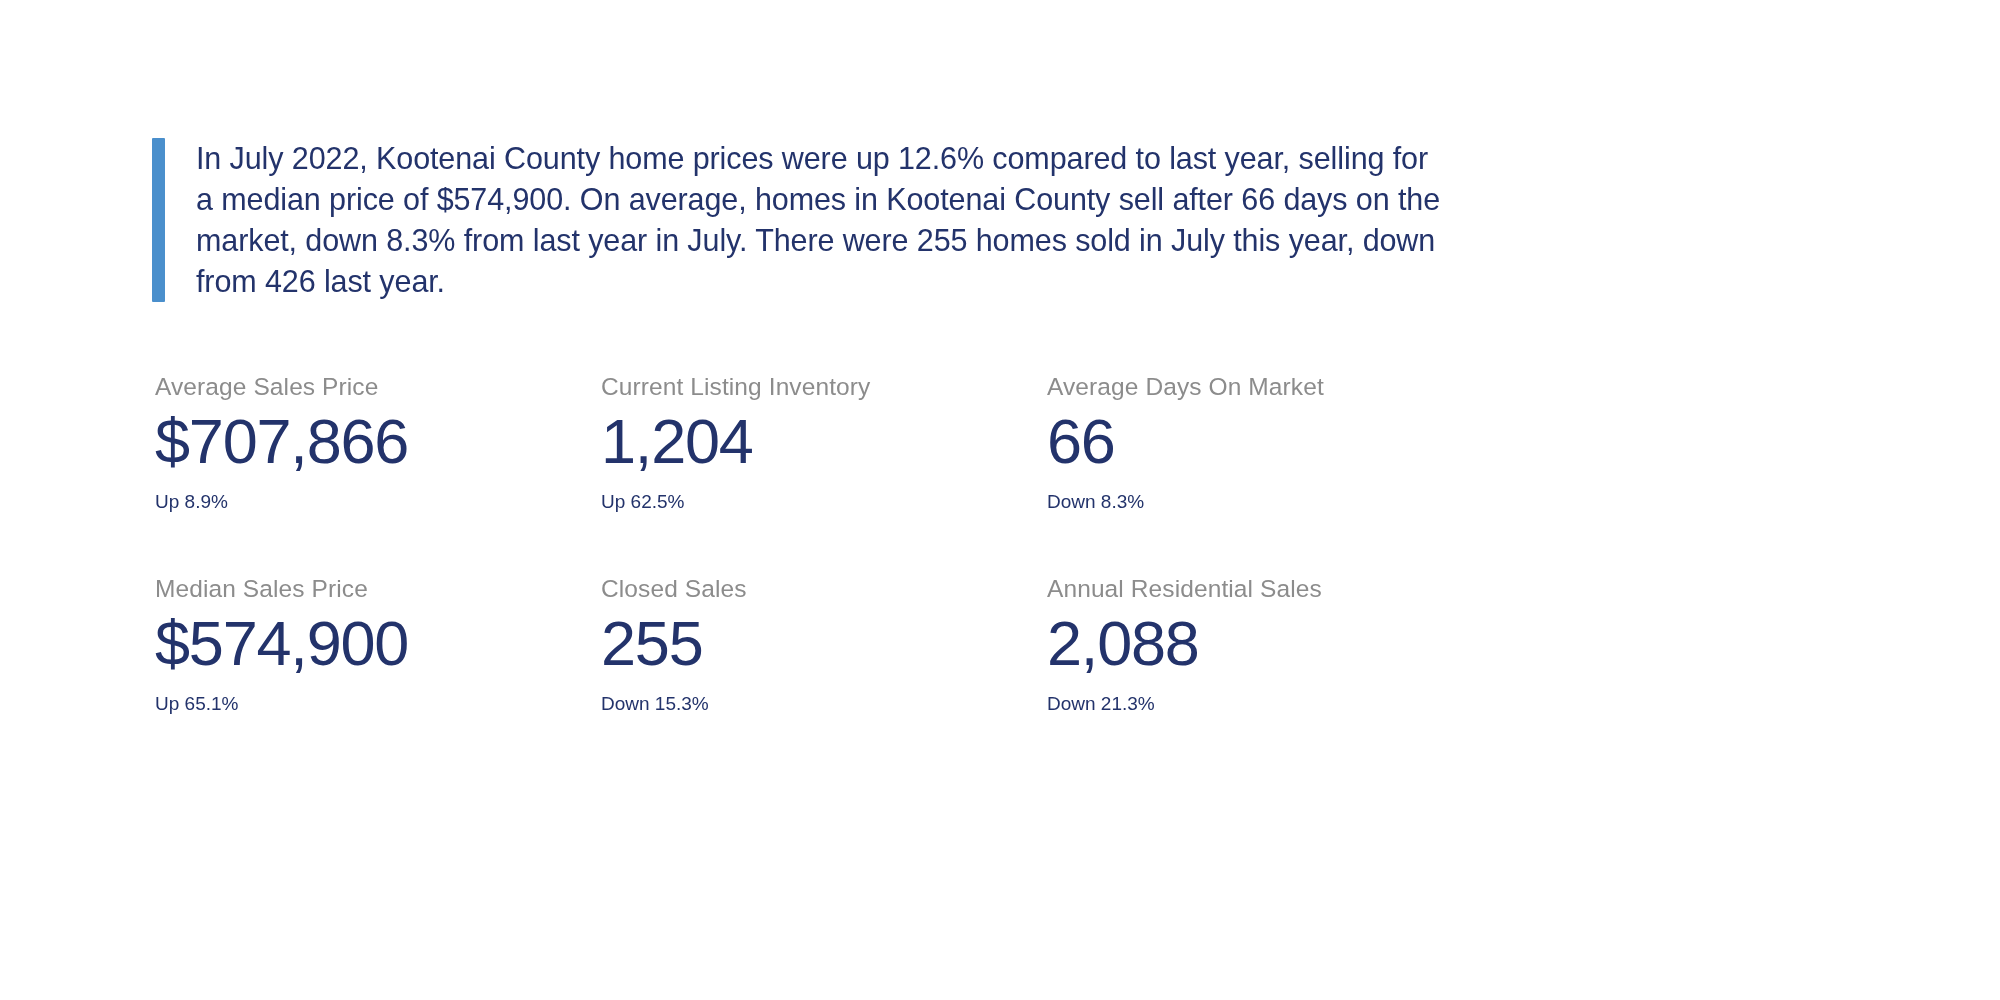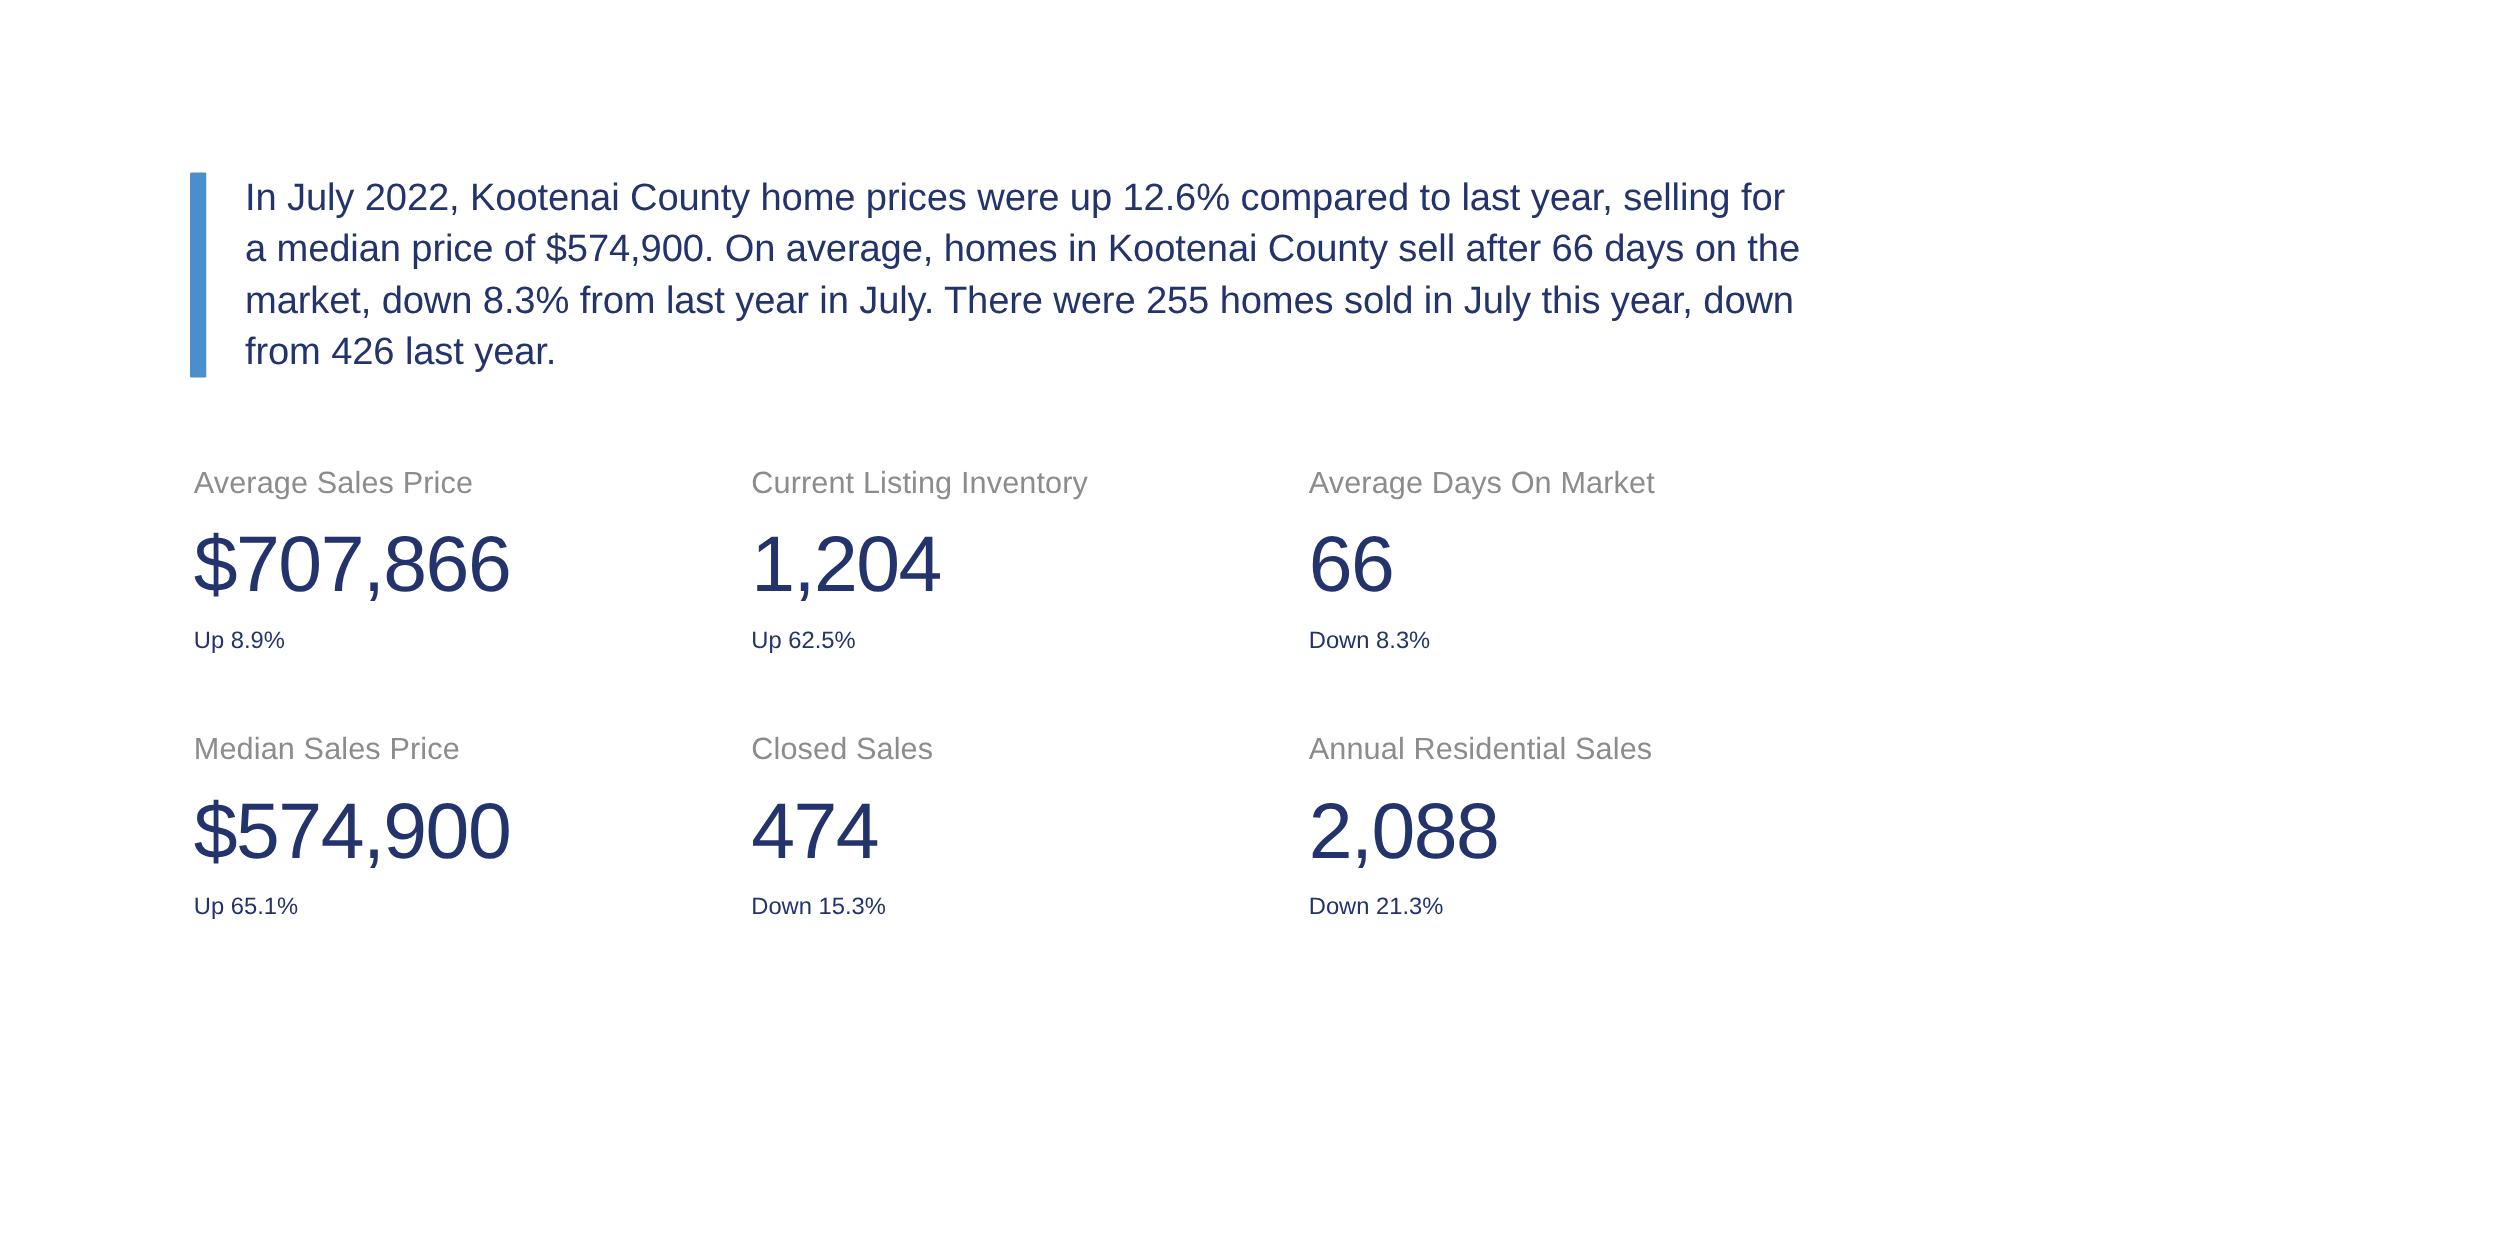--- a/index.html
+++ b/index.html
@@ -66,21 +66,21 @@
     line-height: 30px;
     font-weight: 400;
     letter-spacing: 0.1px;
   }
   .stat-value {
     color: #23336b;
     font-size: 63px;
     line-height: 78px;
     font-weight: 400;
     letter-spacing: -1.2px;
-    margin-top: 11px;
+    margin-top: 0;
   }
   .stat-change {
     color: #23336b;
     font-size: 19px;
     line-height: 32px;
     font-weight: 400;
     margin-top: 6px;
   }
 </style>
 </head>
@@ -114,21 +114,21 @@
     </div>
 
     <div class="stat-row">
       <div class="stat-cell">
         <div class="stat-label">Median Sales Price</div>
         <div class="stat-value">$574,900</div>
         <div class="stat-change">Up 65.1%</div>
       </div>
       <div class="stat-cell">
         <div class="stat-label">Closed Sales</div>
-        <div class="stat-value">474</div>
+        <div class="stat-value">255</div>
         <div class="stat-change">Down 15.3%</div>
       </div>
       <div class="stat-cell">
         <div class="stat-label">Annual Residential Sales</div>
         <div class="stat-value">2,088</div>
         <div class="stat-change">Down 21.3%</div>
       </div>
     </div>
 
   </div>

